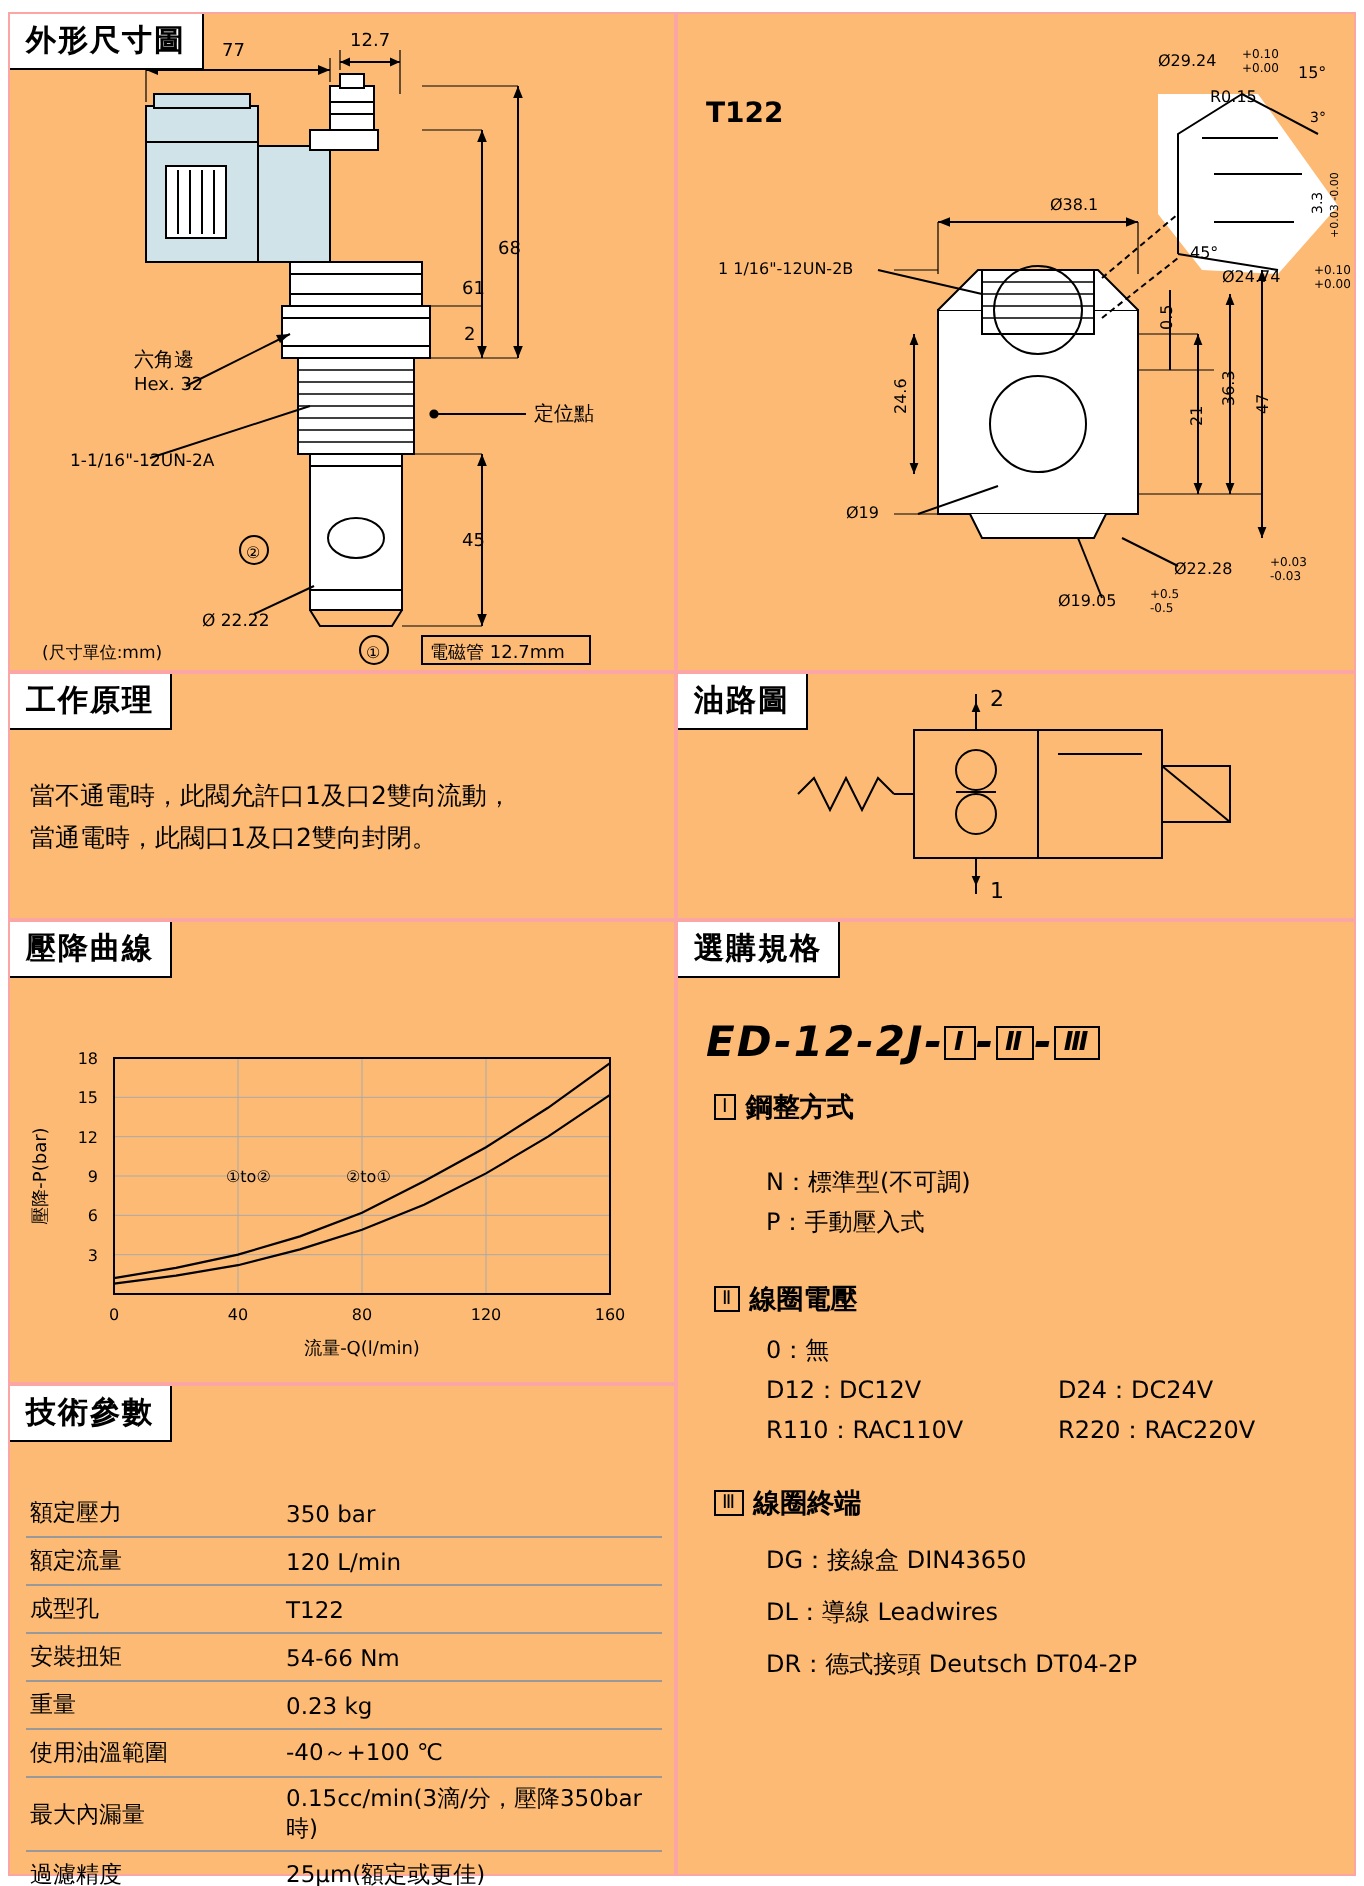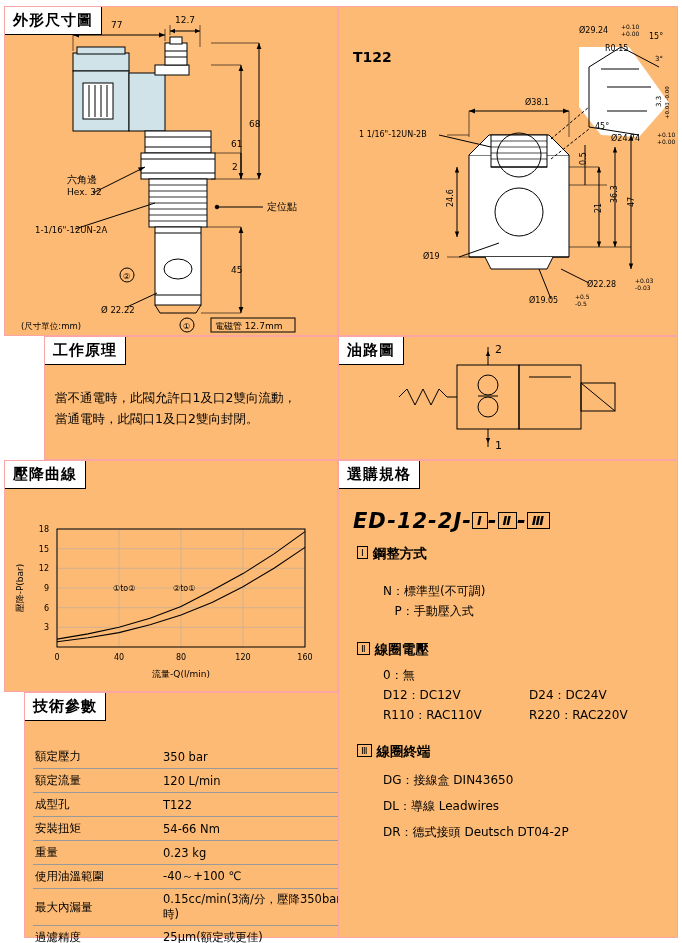--- a/index.html
+++ b/index.html
@@ -19,25 +19,25 @@
     padding:4px 8px 4px 8px;
     border-right:1px solid #000;border-bottom:1px solid #000;
     letter-spacing:1px;
   }
   svg{display:block;}
   .t{font-family:"DejaVu Sans","Liberation Sans",sans-serif;}
 
   
   #p-outline{left:4px;  top:6px;   width:334px;height:330px;}
   #p-cavity {left:338px;top:6px;   width:340px;height:330px;}
-  #p-princ  {left:4px;  top:336px; width:334px;height:124px;margin-left:40px;}
+  #p-princ  {left:4px;  top:336px; width:334px;height:124px;}
   #p-circuit{left:338px;top:336px; width:340px;height:124px;}
   #p-curve  {left:4px;  top:460px; width:334px;height:232px;}
   #p-option {left:338px;top:460px; width:340px;height:478px;}
-  #p-param  {left:4px;  top:692px; width:334px;height:246px;margin-left:20px;}
+  #p-param  {left:4px;  top:692px; width:334px;height:246px;}
 
   
   .princ-text{position:absolute;left:10px;top:50px;font-size:12.5px;line-height:21px;}
 
   
   .ptable{position:absolute;left:8px;top:52px;width:318px;border-collapse:collapse;font-size:11.5px;}
   .ptable td{border-bottom:1px solid #999;padding:3px 2px 3px 2px;height:17px;vertical-align:middle;}
   .ptable td.k{width:124px;}
   .ptable tr:last-child td{border-bottom:none;}
 
@@ -388,21 +388,21 @@
 <div class="panel" id="p-option">
   <div class="ptitle">選購規格</div>
 
   <div class="code">
     <span>ED-12-2J-</span><span class="box">Ⅰ</span><span>-</span><span class="box">Ⅱ</span><span>-</span><span class="box">Ⅲ</span>
   </div>
 
   <div class="sec" style="top:84px;">
     <span class="rn">Ⅰ</span><span>鋼整方式</span>
   </div>
-  <div class="lines" style="left:44px;top:120px;text-align:center;">
+  <div class="lines" style="left:44px;top:120px;">
     <div>N：標準型(不可調)</div>
     <div>P：手動壓入式</div>
   </div>
 
   <div class="sec" style="top:180px;">
     <span class="rn">Ⅱ</span><span>線圈電壓</span>
   </div>
   <div class="lines" style="left:44px;top:204px;">
     <div>0：無</div>
     <div>D12：DC12V</div>

